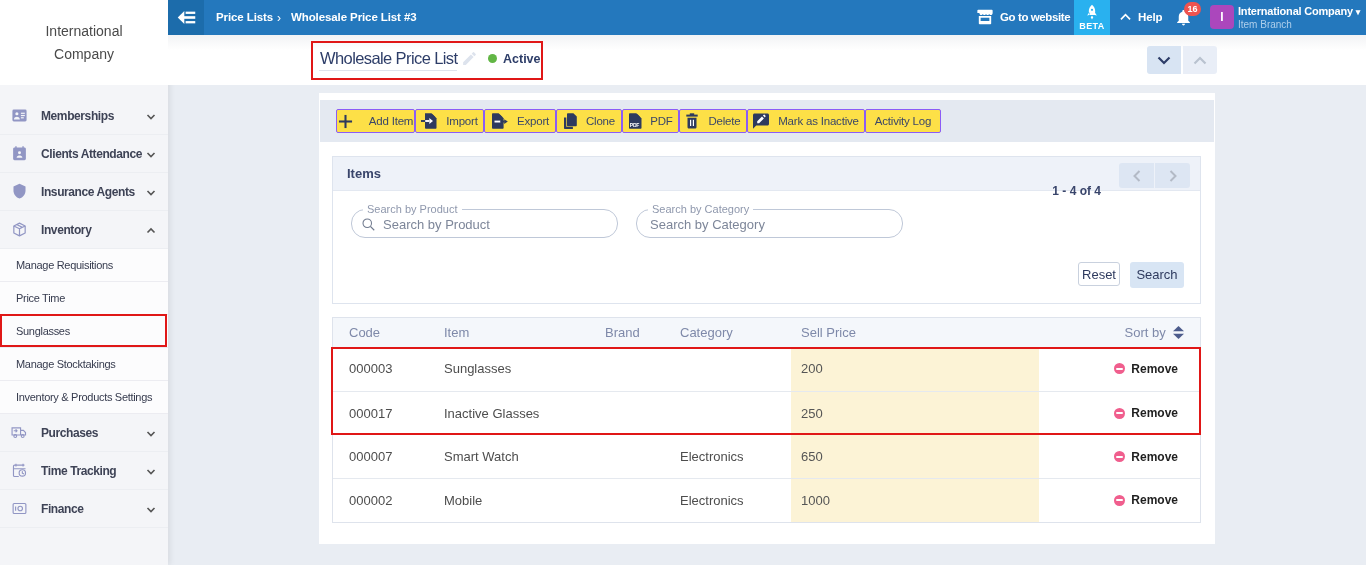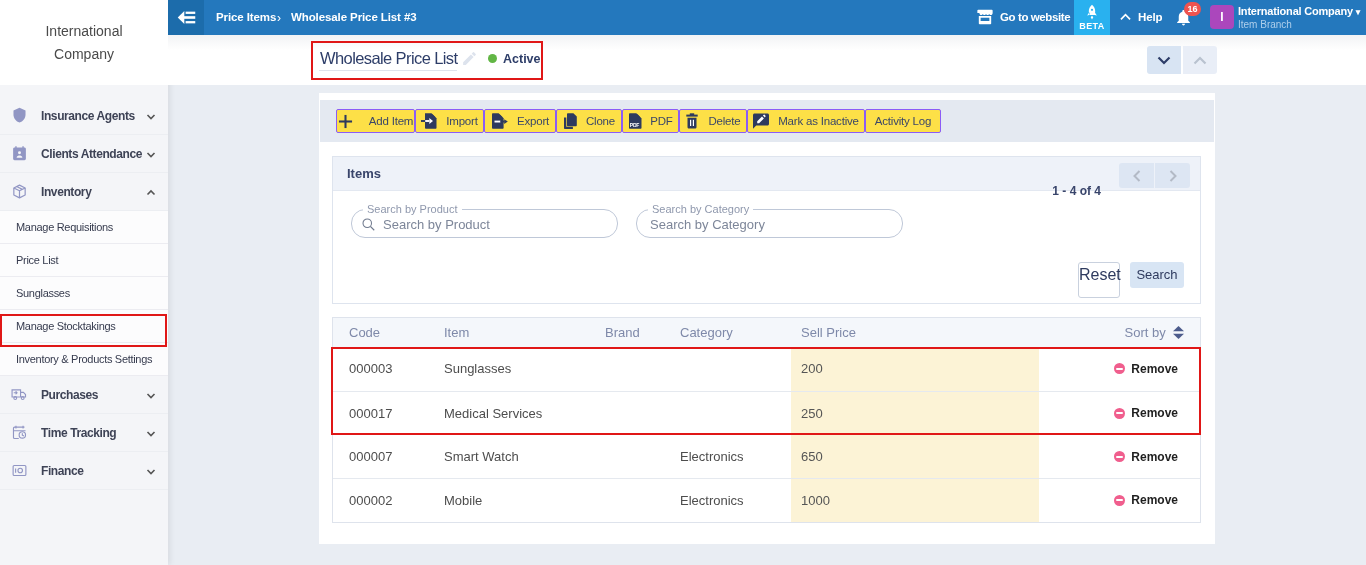--- a/index.html
+++ b/index.html
@@ -56,21 +56,21 @@
 #ipanelhead .t { font-size:13px; font-weight:700; color:#39456b; }
 #count { position:absolute; right:99px; top:17px; height:34px; line-height:34px; font-size:12px; font-weight:700; color:#39456b; }
 #pagenav { position:absolute; left:786px; top:6px; }
 .pgbtn { width:35px; height:25px; display:inline-flex; align-items:center; justify-content:center; background:#dde6f3; color:#b3bac6;}
 #pgbtn1 { border-radius:3px 0 0 3px; margin-right:1px;}
 #pgbtn2 { border-radius:0 3px 3px 0;}
 
 .finput { position:absolute; border:1px solid #bfc8d8; border-radius:14px; height:29px; }
 .flabel { position:absolute; top:-7px; left:11px; background:#fff; padding:0 4px; font-size:11px; color:#8f98ad; }
 .fph { position:absolute; top:7px; font-size:13px; color:#7d8699; }
-#reset { position:absolute; left:745px; top:105px; width:42px; height:36px; background:#fff; border:1px solid #c9d1de; border-radius:3px; font-size:16px; color:#2e3a5e; text-align:center; line-height:24px;}
+#reset { position:absolute; left:745px; top:105px; width:42px; height:24px; background:#fff; border:1px solid #c9d1de; border-radius:3px; font-size:13px; color:#2e3a5e; text-align:center; line-height:24px;}
 #searchb { position:absolute; left:797px; top:105px; width:54px; height:26px; background:#d8e5f4; border-radius:3px; font-size:13px; color:#2e3a5e; text-align:center; line-height:26px;}
 
 
 #tbl { left:332px; top:317px; width:869px; border:1px solid #dee3ec; background:#fff;}
 .trow { display:grid; grid-template-columns:95px 161px 75px 127px 248px 1fr; }
 #thead { height:29px; background:#f4f7fb; color:#7e89a9; font-size:13px; }
 #thead .c { display:flex; align-items:center; padding-left:16px; }
 .drow { height:43.7px; border-top:1px solid #e5e9ef; font-size:13px; color:#4d4d4d; }
 .drow .c { display:flex; align-items:center; padding-left:16px; }
 .drow .price { background:#fcf3d6; padding-left:10px; color:#555; }
@@ -79,41 +79,51 @@
 .rmdot { width:11px; height:11px; border-radius:50%; background:#f05e8d; margin-right:6px; position:relative; }
 .rmdot:after { content:""; position:absolute; left:2px; top:4.5px; width:7px; height:2px; background:#fff; border-radius:1px;}
 #sortby { justify-content:flex-end; padding-right:16px; }
 </style>
 </head>
 <body>
 
 <div class="abs" id="sidebar"></div>
 <div class="abs" id="sidehead">International<br>Company</div>
 <div class="abs" id="menu">
-  <div class="mitem"><svg width="18" height="18" viewBox="0 0 24 24" fill="currentColor">
-        <path d="M12 1 3.5 4.8v5.7c0 5.25 3.63 10.16 8.5 11.35 4.87-1.19 8.5-6.1 8.5-11.35V4.8L12 1z"></path>
-      </svg>Insurance Agents<span class="chev"><svg width="10" height="10" viewBox="0 0 10 10" fill="none" stroke="#555" stroke-width="1.6">
+  <div class="mitem"><svg viewBox="0 0 24 24">
+        <rect x="2" y="3.5" width="20" height="17" rx="2" fill="currentColor"></rect>
+        <circle cx="8.3" cy="9.5" r="2.2" fill="#f4f5f8"></circle>
+        <path d="M4.2 16.8c0-2 2.7-3 4.1-3s4.1 1 4.1 3v.7H4.2z" fill="#f4f5f8"></path>
+        <rect x="14" y="8" width="5.5" height="1.7" fill="#f4f5f8"></rect>
+        <rect x="14" y="11.2" width="5.5" height="1.7" fill="#f4f5f8"></rect>
+        <rect x="14" y="14.4" width="4" height="1.7" fill="#f4f5f8"></rect>
+      </svg>Memberships<span class="chev"><svg width="10" height="10" viewBox="0 0 10 10" fill="none" stroke="#555" stroke-width="1.6">
           <path d="M1.5 3 5 6.5 8.5 3"></path>
         </svg></span></div>
   <div class="mitem"><svg viewBox="0 0 24 24">
         <path d="M19 3.5h-1V1.8h-2v1.7H8V1.8H6v1.7H5c-1.1 0-2 .9-2 2v14c0 1.1.9 2 2 2h14c1.1 0 2-.9 2-2v-14c0-1.1-.9-2-2-2z" fill="currentColor"></path>
         <circle cx="12" cy="11" r="2.1" fill="#f4f5f8"></circle>
         <path d="M8 17.5c0-1.8 2.7-2.7 4-2.7s4 .9 4 2.7v.5H8z" fill="#f4f5f8"></path>
       </svg>Clients Attendance<span class="chev"><svg width="10" height="10" viewBox="0 0 10 10" fill="none" stroke="#555" stroke-width="1.6">
           <path d="M1.5 3 5 6.5 8.5 3"></path>
         </svg></span></div>
+  <div class="mitem"><svg width="18" height="18" viewBox="0 0 24 24" fill="currentColor">
+        <path d="M12 1 3.5 4.8v5.7c0 5.25 3.63 10.16 8.5 11.35 4.87-1.19 8.5-6.1 8.5-11.35V4.8L12 1z"></path>
+      </svg>Insurance Agents<span class="chev"><svg width="10" height="10" viewBox="0 0 10 10" fill="none" stroke="#555" stroke-width="1.6">
+          <path d="M1.5 3 5 6.5 8.5 3"></path>
+        </svg></span></div>
   <div class="mitem"><svg width="18" height="18" viewBox="0 0 24 24" fill="none" stroke="currentColor" stroke-width="1.7" stroke-linejoin="round">
         <path d="M12 3 4 7v10l8 4 8-4V7l-8-4z"></path>
         <path d="M4 7l8 4 8-4M12 11v10M8 5l8 4"></path>
       </svg>Inventory<span class="chev"><svg width="10" height="10" viewBox="0 0 10 10" fill="none" stroke="#555" stroke-width="1.6">
           <path d="M1.5 6.5 5 3l3.5 3.5"></path>
         </svg></span></div>
   <div class="smenu">
     <div class="sitem">Manage Requisitions</div>
-    <div class="sitem">Price List</div>
+    <div class="sitem">Price Time</div>
     <div class="sitem">Sunglasses</div>
     <div class="sitem">Manage Stocktakings</div>
     <div class="sitem">Inventory &amp; Products Settings</div>
   </div>
   <div class="mitem"><svg width="18" height="18" viewBox="0 0 24 24" fill="none" stroke="currentColor" stroke-width="1.6">
         <path d="M1.5 5.5h12v10h-12zM13.5 9h4l3 3v3.5h-7z"></path>
         <circle cx="6" cy="17" r="2"></circle>
         <circle cx="16.5" cy="17" r="2"></circle>
         <path d="M4.5 9.5h4m0 0L7 8m1.5 1.5L7 11" stroke-linecap="round"></path>
       </svg>Purchases<span class="chev"><svg width="10" height="10" viewBox="0 0 10 10" fill="none" stroke="#555" stroke-width="1.6">
@@ -137,21 +147,21 @@
 
 <div class="abs" id="topbar">
   <div class="abs" id="backsq">
       <svg width="21" height="17" viewBox="0 0 24 19" fill="#fff">
         <path d="M9.5 2.2 2 9.5l7.5 7.3v-4.9h0z"></path>
         <rect x="8" y="8" width="14" height="3"></rect>
         <rect x="11" y="2.8" width="11" height="2.6"></rect>
         <rect x="11" y="13.6" width="11" height="2.6"></rect>
       </svg>
     </div>
-  <div class="crumb" style="left:48px;">Price Items</div>
+  <div class="crumb" style="left:48px;">Price Lists</div>
   <div class="crumb" style="left:109px; font-weight:400; font-size:12px; top:11px;">›</div>
   <div class="crumb" style="left:123px;">Wholesale Price List #3</div>
   <svg class="abs" style="left:808px; top:9px;" width="18" height="16" viewBox="0 0 24 22">
       <path fill="#fff" d="M2.6 1h18.8c.6 0 1.1.5 1.1 1.1v3.4c0 1.6-1.1 2.9-2.5 2.9-.9 0-1.8-.6-2.2-1.4-.4.8-1.3 1.4-2.2 1.4-.9 0-1.8-.6-2.2-1.4-.4.8-1.3 1.4-2.2 1.4s-1.8-.6-2.2-1.4C8.6 7.8 7.7 8.4 6.8 8.4 5.4 8.4 4.3 7.1 4.3 5.5L2.6 1z M1.5 2.1C1.5 1.5 2 1 2.6 1h18.8c.6 0 1.1.5 1.1 1.1v3.4L1.5 5.5V2.1z"></path>
       <path fill="#fff" d="M3.5 9.5h17V20c0 .6-.5 1-1.1 1H4.6c-.6 0-1.1-.4-1.1-1V9.5z"></path>
       <rect x="6" y="12" width="12" height="4.5" fill="#2478bd"></rect>
     </svg>
   <div class="crumb" style="left:832px; letter-spacing:-.4px;">Go to website</div>
   <div class="abs" id="beta">
       <svg width="16" height="16" viewBox="0 0 24 24" fill="#fff" style="margin-bottom:1px;">
@@ -285,21 +295,21 @@
   <div class="trow drow" style="border-top:none;">
     <div class="c">000003</div>
       <div class="c">Sunglasses</div>
       <div class="c"></div>
       <div class="c"></div>
       <div class="c price">200</div>
       <div class="c rm"><span class="rmdot"></span>Remove</div>
   </div>
   <div class="trow drow">
     <div class="c">000017</div>
-      <div class="c">Medical Services</div>
+      <div class="c">Inactive Glasses</div>
       <div class="c"></div>
       <div class="c"></div>
       <div class="c price">250</div>
       <div class="c rm"><span class="rmdot"></span>Remove</div>
   </div>
   <div class="trow drow">
     <div class="c">000007</div>
       <div class="c">Smart Watch</div>
       <div class="c"></div>
       <div class="c">Electronics</div>

